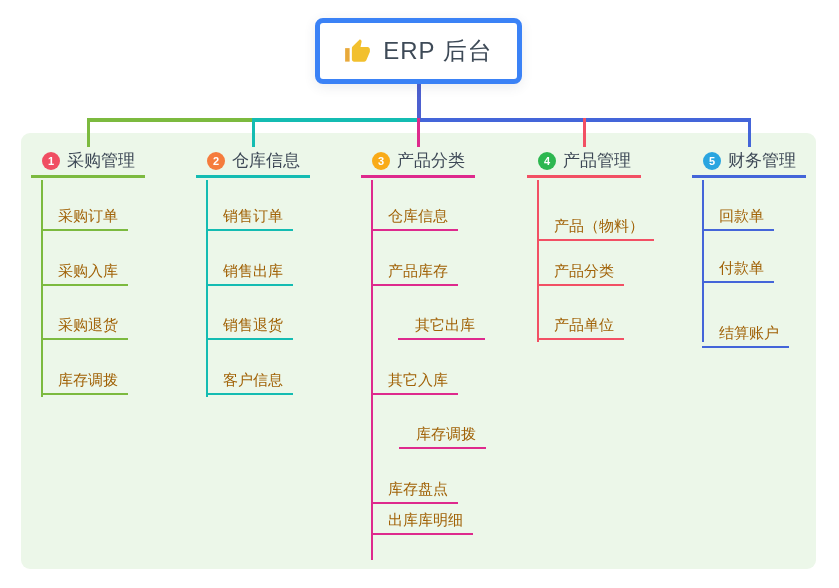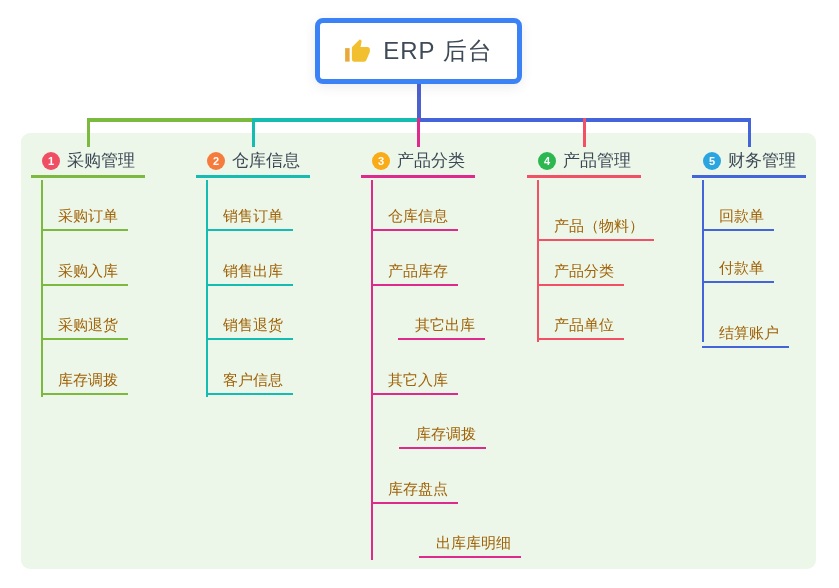--- a/index.html
+++ b/index.html
@@ -134,21 +134,21 @@
       <div class="branch-header" style="left: 361px; top: 146px; width: 114px; border-bottom-color: rgb(222, 42, 141);">
         <span class="badge" style="background: rgb(249, 171, 24);">3</span>
         <span class="branch-label">产品分类</span>
       </div>
       <div class="child-node" style="left: 371px; top: 206px; border-bottom-color: rgb(222, 42, 141);">仓库信息</div>
       <div class="child-node" style="left: 371px; top: 260.5px; border-bottom-color: rgb(222, 42, 141);">产品库存</div>
       <div class="child-node" style="left: 371px; top: 315px; border-bottom-color: rgb(222, 42, 141); margin-left: 27px;">其它出库</div>
       <div class="child-node" style="left: 371px; top: 369.5px; border-bottom-color: rgb(222, 42, 141);">其它入库</div>
       <div class="child-node" style="left: 371px; top: 424px; border-bottom-color: rgb(222, 42, 141); margin-left: 28px;">库存调拨</div>
       <div class="child-node" style="left: 371px; top: 478.5px; border-bottom-color: rgb(222, 42, 141);">库存盘点</div>
-      <div class="child-node" style="left: 371px; top: 533px; border-bottom-color: rgb(222, 42, 141); margin-left: 48px;">出库库明细</div>
+      <div class="child-node" style="left: 371px; top: 510px; border-bottom-color: rgb(222, 42, 141);">出库库明细</div>
       <div class="branch-header" style="left: 527px; top: 146px; width: 114px; border-bottom-color: rgb(242, 80, 100);">
         <span class="badge" style="background: rgb(45, 183, 80);">4</span>
         <span class="branch-label">产品管理</span>
       </div>
       <div class="child-node" style="left: 537px; top: 206px; border-bottom-color: rgb(242, 80, 100); margin-top: 10px;">产品（物料）</div>
       <div class="child-node" style="left: 537px; top: 260.5px; border-bottom-color: rgb(242, 80, 100);">产品分类</div>
       <div class="child-node" style="left: 537px; top: 315px; border-bottom-color: rgb(242, 80, 100);">产品单位</div>
       <div class="branch-header" style="left: 692px; top: 146px; width: 114px; border-bottom-color: rgb(68, 101, 217);">
         <span class="badge" style="background: rgb(42, 165, 224);">5</span>
         <span class="branch-label">财务管理</span>

